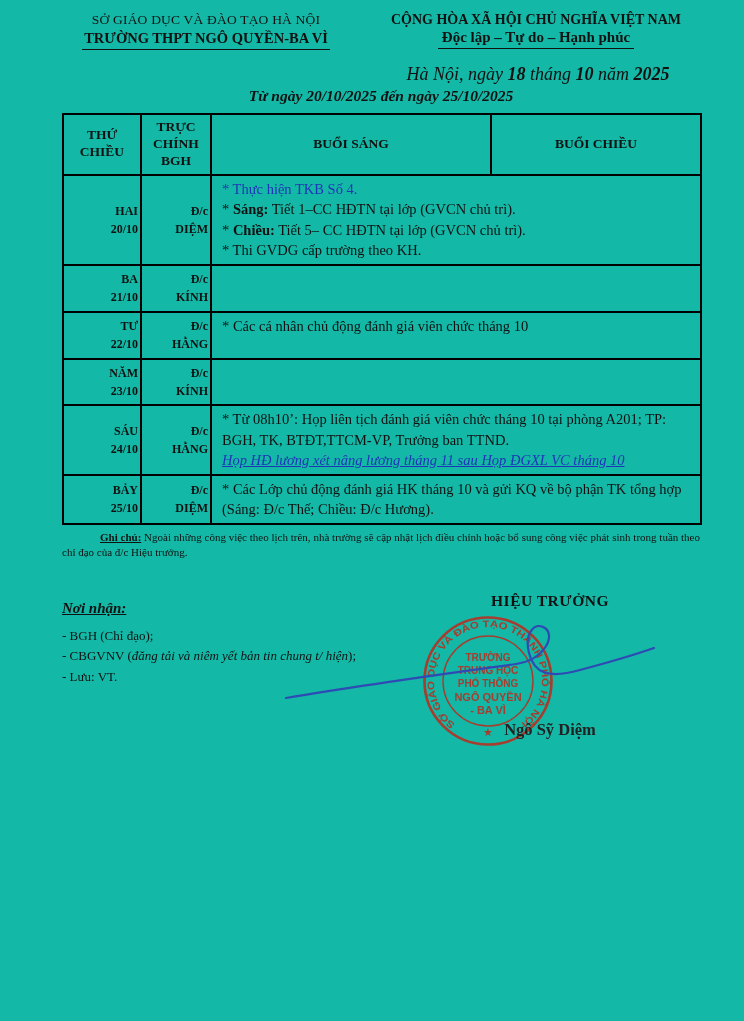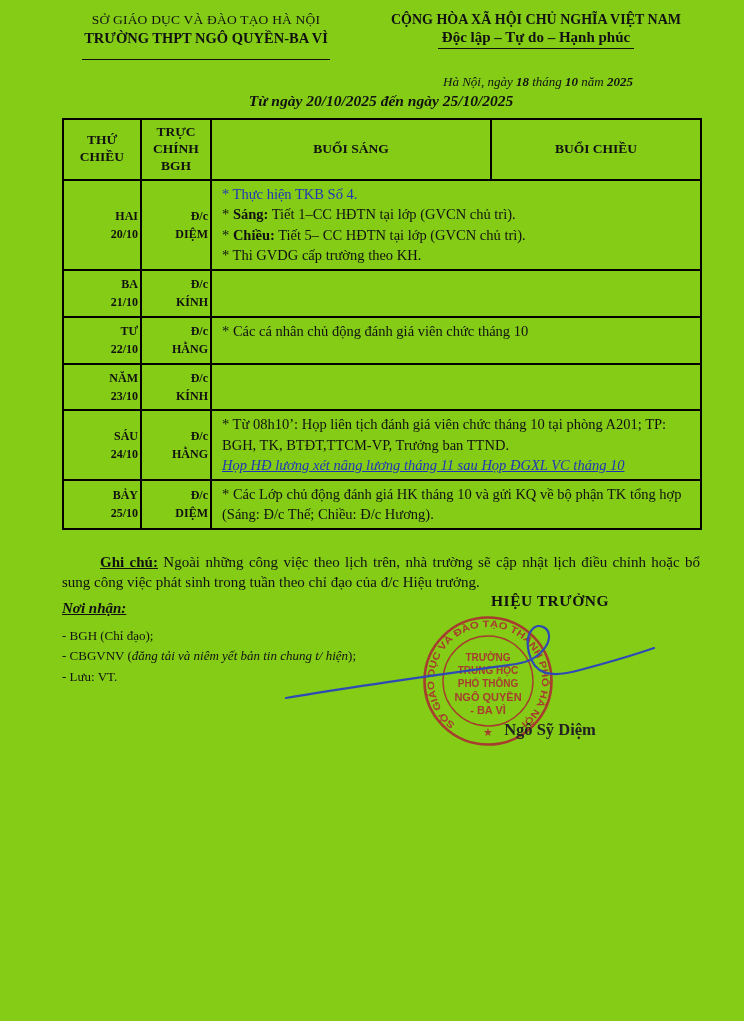--- a/index.html
+++ b/index.html
@@ -1,48 +1,48 @@
 <!DOCTYPE html>
 <html><head>
 <meta charset="utf-8">
 <style>
   html,body{margin:0;padding:0;background:#ffffff;}
   .page{
     position:relative;
     width:744px;height:1021px;
-    background:#84cc16;
+    background:#14b8a6;
     font-family:"Liberation Serif","DejaVu Serif",serif;
     color:#111;
     overflow:hidden;
   }
   
   .letterhead{display:flex;justify-content:space-between;padding:12px 38px 0 52px;}
   .lh-left{width:308px;text-align:center;}
   .lh-right{width:340px;text-align:center;}
   .lh-issuer{font-size:13.5px;letter-spacing:.2px;}
-  .lh-school{display:inline-block;font-size:14.5px;font-weight:bold;border-bottom:1.5px solid #111;padding:1px 2px 12px 2px;margin-top:1px;}
+  .lh-school{display:inline-block;font-size:14.5px;font-weight:bold;border-bottom:1.5px solid #111;padding:1px 2px 2px 2px;margin-top:1px;}
   .lh-motto1{font-size:14px;font-weight:bold;}
   .lh-motto2{display:inline-block;font-size:15px;font-weight:bold;border-bottom:1.5px solid #111;padding:0 4px 2px 4px;margin-top:1px;}
-  .dateline{margin:14px 40px 0 388px;width:300px;text-align:center;font-size:13px;font-style:italic;}
+  .dateline{margin:14px 40px 0 388px;width:300px;text-align:center;font-size:18px;font-style:italic;}
   .dateline b{font-style:italic;}
   
   .main{margin-left:62px;width:638px;}
   .doc-title{margin-top:14px;text-align:center;font-size:21px;font-weight:bold;letter-spacing:.3px;}
   .doc-subtitle{margin-top:2px;text-align:center;font-size:15.5px;font-weight:bold;font-style:italic;}
   
   table.schedule{margin-top:8px;border-collapse:collapse;width:638px;table-layout:fixed;}
   table.schedule th,table.schedule td{border:2px solid #000;vertical-align:middle;}
   th.hcell{font-size:13.5px;font-weight:bold;text-align:center;line-height:1.25;padding:4px 2px;height:44px;}
   td.daycell,td.dutycell{font-size:12px;font-weight:bold;text-align:right;line-height:1.5;padding:2px;}
   td.contentcell{font-size:14.5px;line-height:1.42;padding:3px 10px;vertical-align:middle;text-align:left;}
   .line{margin:0;}
   .blue{color:#1f35b8;}
   .blue-italic{color:#1f35b8;font-style:italic;text-decoration:underline;}
   
-  .note{margin-top:22px;font-size:15px;line-height:1.35;text-align:justify;text-indent:38px;}
+  .note{margin-top:5px;font-size:11px;line-height:1.35;text-align:justify;text-indent:38px;}
   .note .glabel{font-weight:bold;text-decoration:underline;}
   
   .recipients{position:absolute;left:62px;top:597px;font-size:13px;line-height:1.55;}
   .recipients .rlabel{font-size:15px;font-weight:bold;font-style:italic;text-decoration:underline;margin-bottom:6px;display:inline-block;}
   .role-title{position:absolute;left:430px;top:592px;width:240px;text-align:center;font-size:15.5px;font-weight:bold;letter-spacing:.5px;}
   .stamp{position:absolute;left:421px;top:614px;z-index:1;}
   .signature{position:absolute;left:278px;top:620px;z-index:2;}
   .signer-name{position:absolute;left:430px;top:720px;width:240px;text-align:center;font-size:16.5px;font-weight:bold;z-index:3;color:#222;}
 </style>
 </head>

